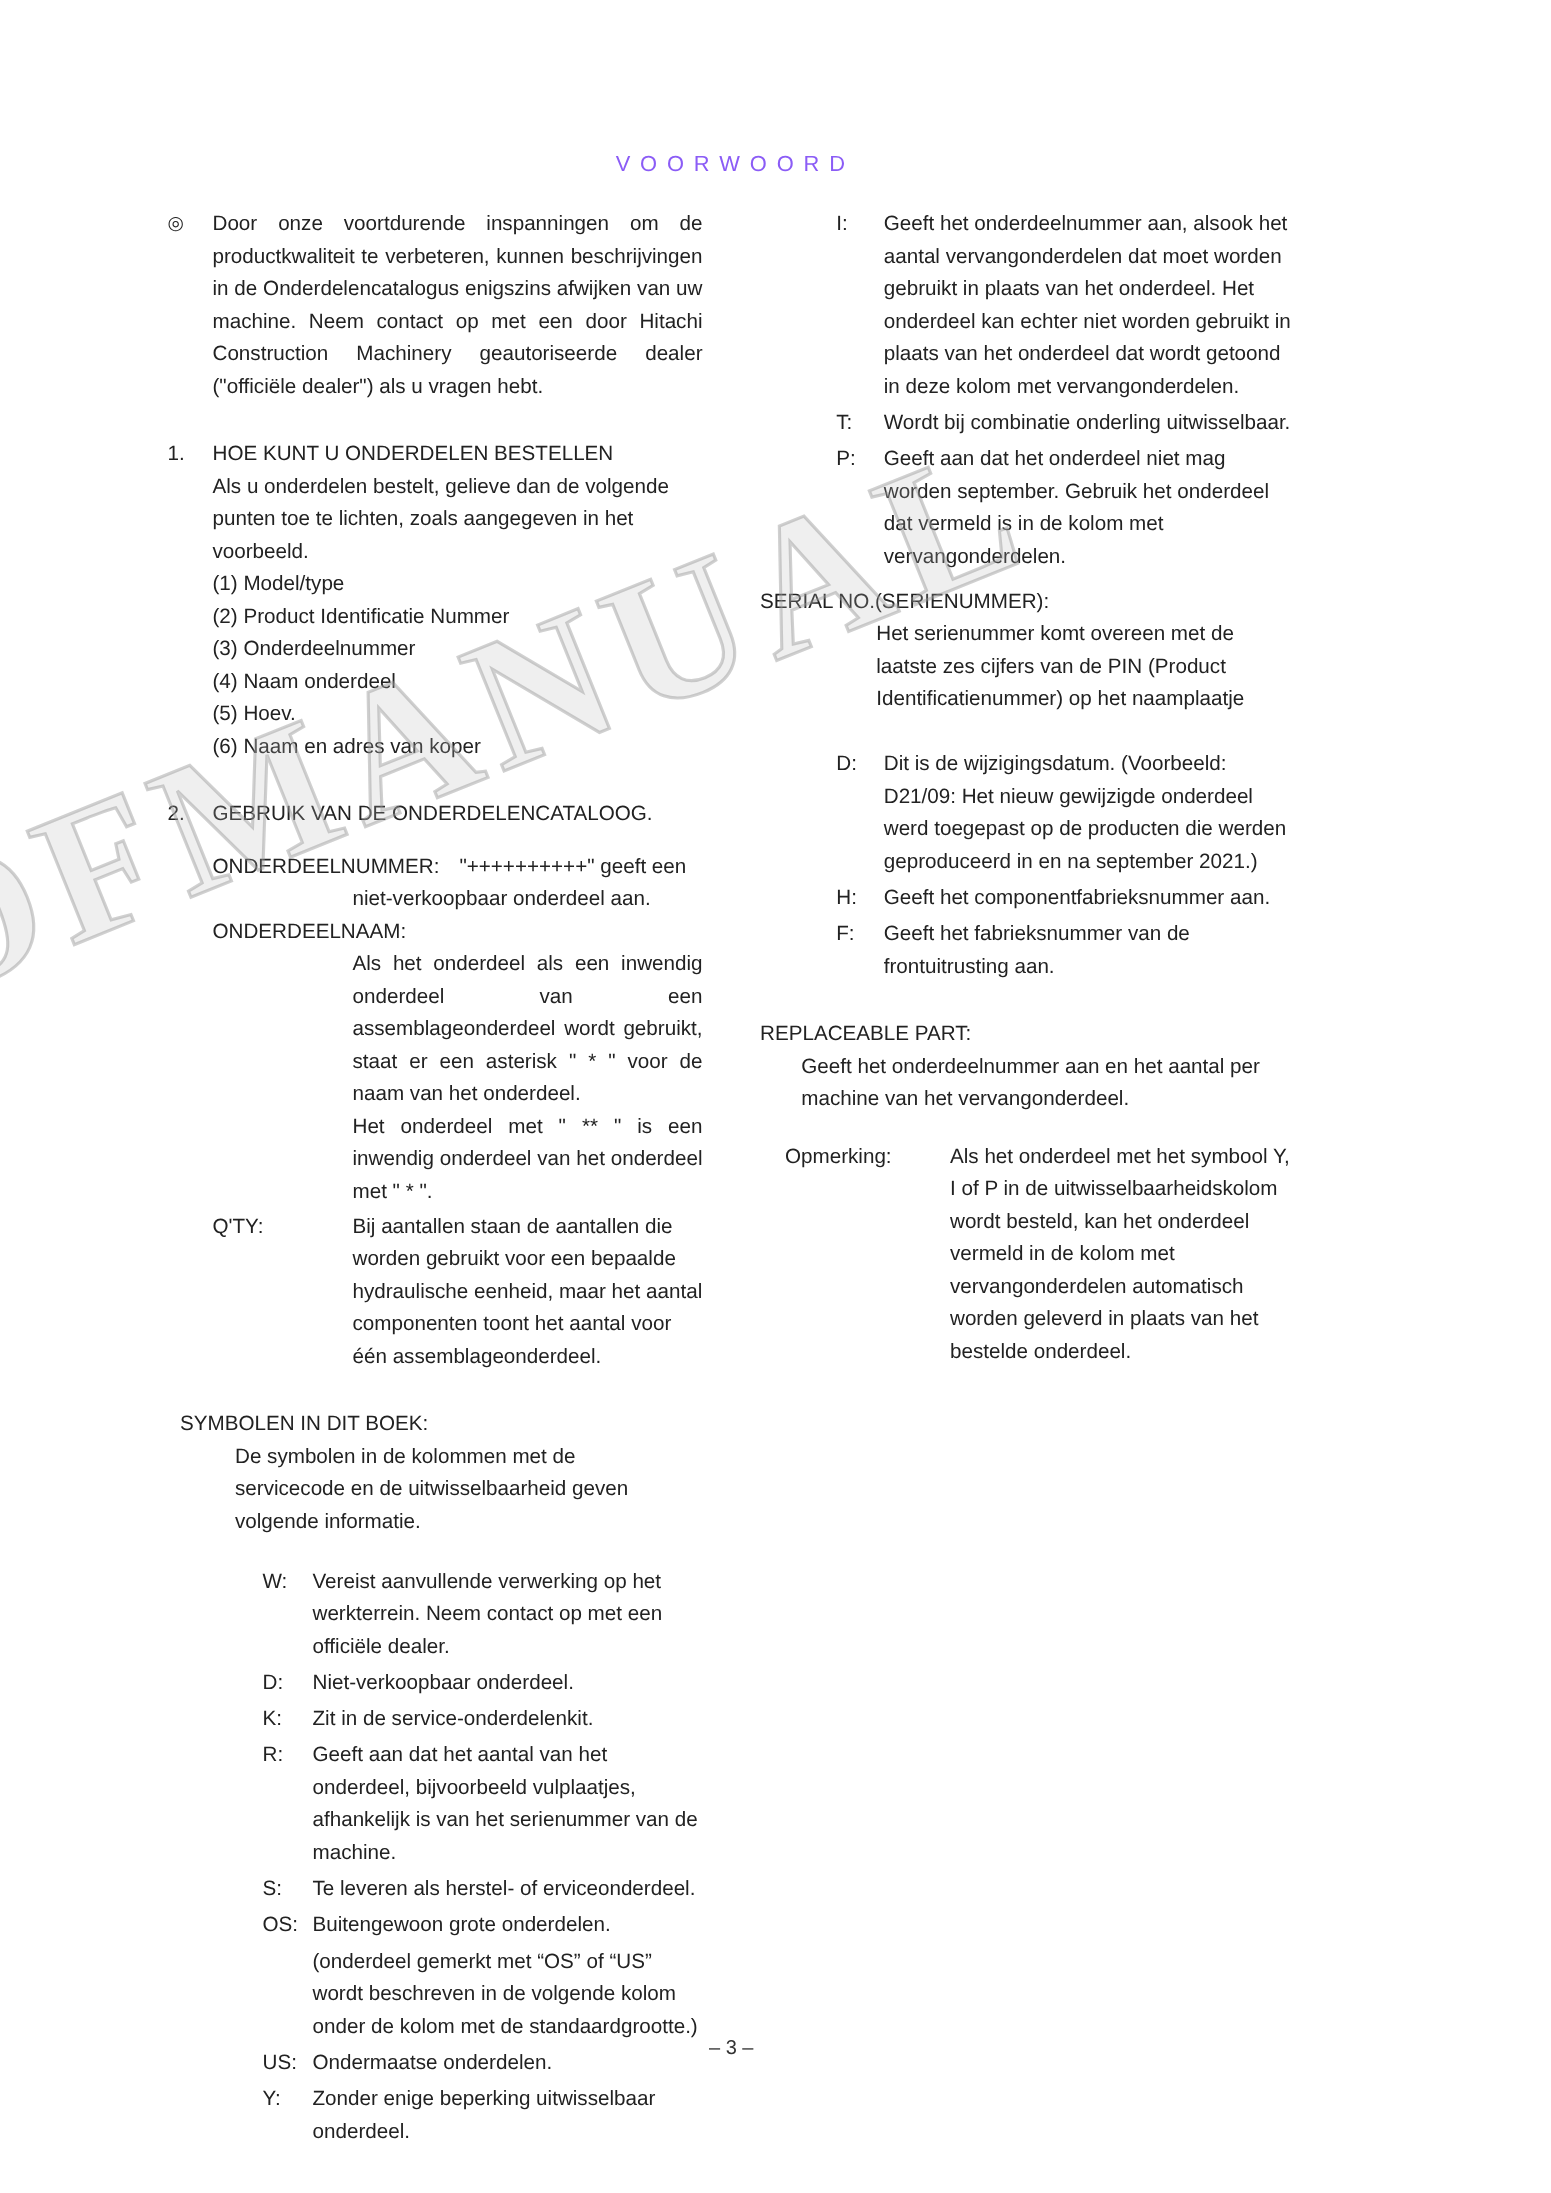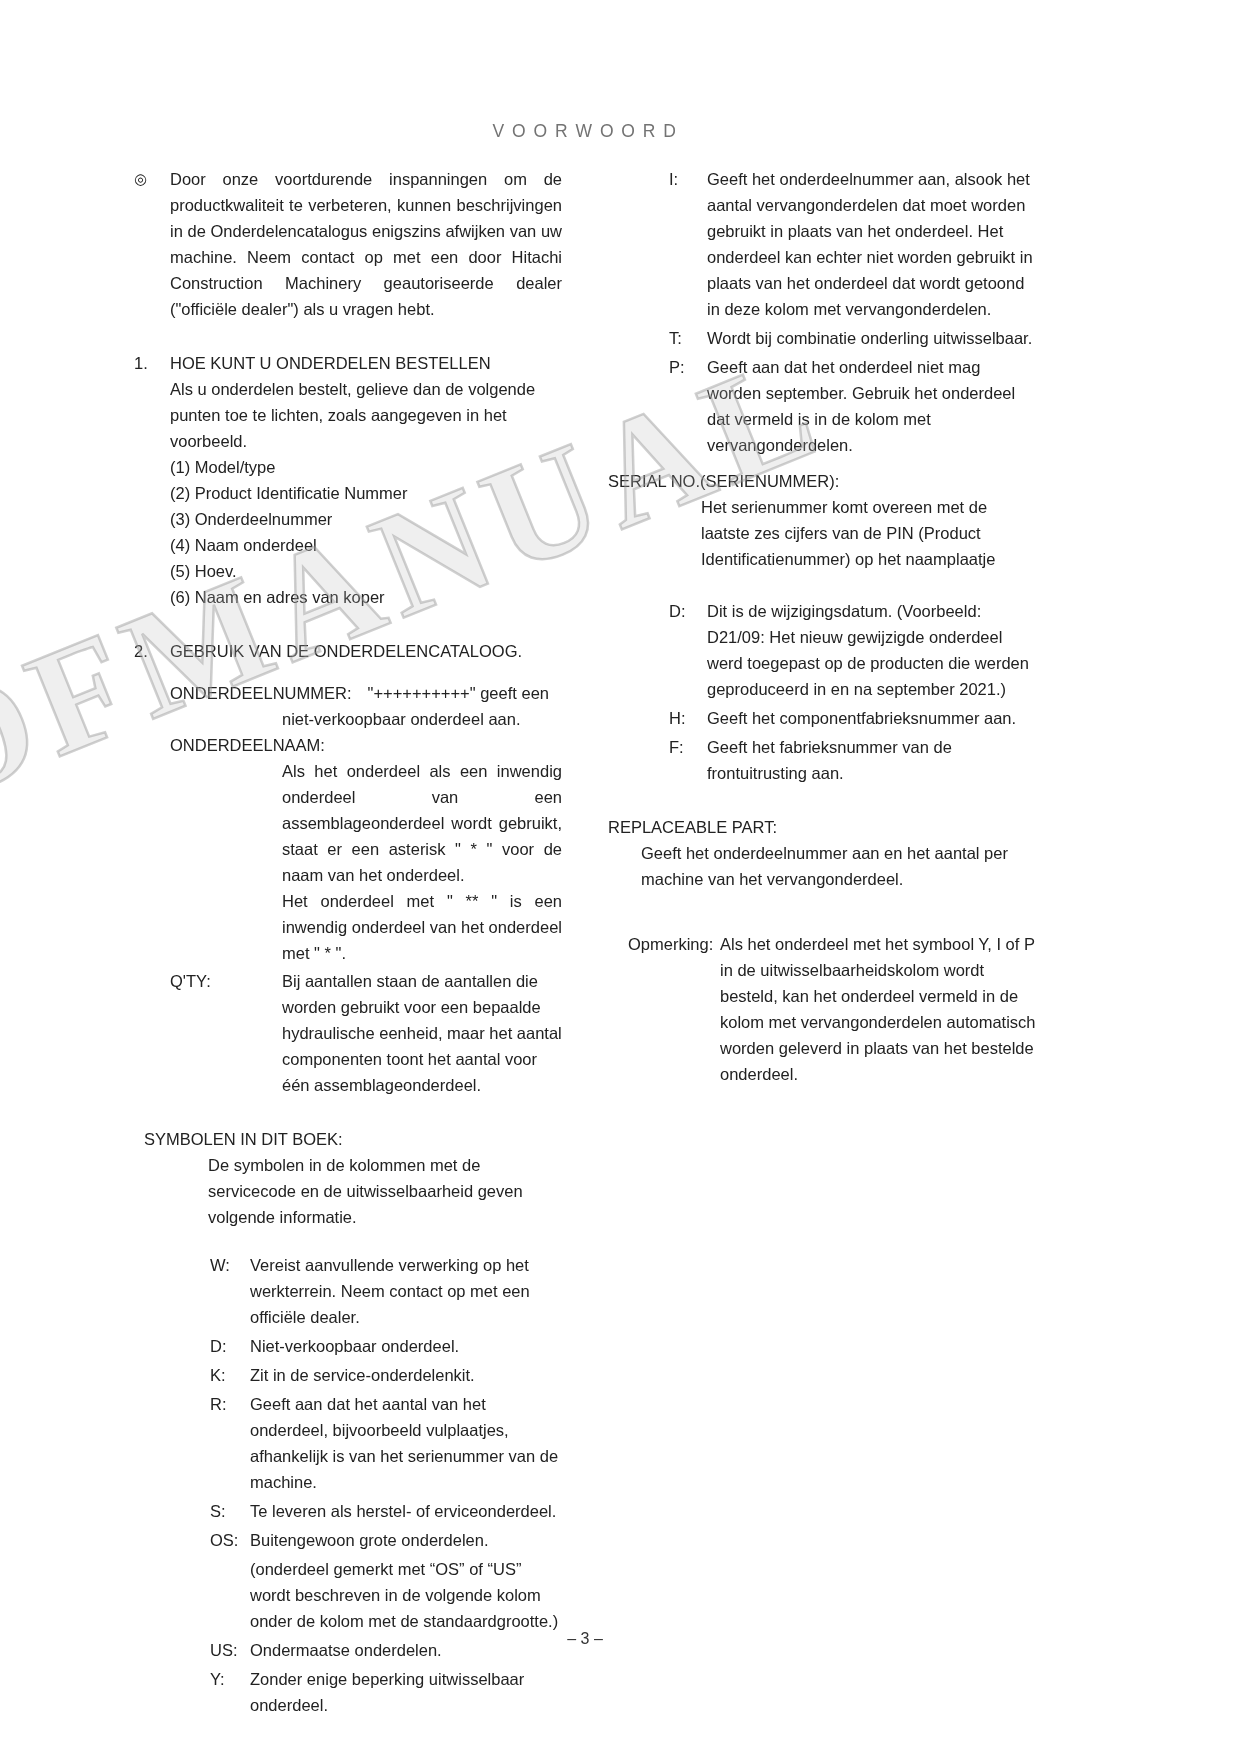--- a/index.html
+++ b/index.html
@@ -8,50 +8,50 @@
     background:#ffffff;
     font-family:"Liberation Sans", sans-serif;
     font-size:16.5px;
     line-height:26px;
     color:#222222;
     position:relative;
     overflow:hidden;
   }
   .page-title {
     position:absolute; top:118px; left:134px; width:902px;
-    text-align:center; font-size:17.5px; letter-spacing:1.5px; color:#737373;
+    text-align:center; font-size:17.5px; letter-spacing:1.5px; color:#8b5cf6;
   }
   .content {
     position:absolute; top:166px; left:134px; width:902px;
     display:flex; gap:46px; z-index:1;
   }
   .col { width:428px; flex:0 0 428px; }
   .just { text-align:justify; }
   .introrow { display:grid; grid-template-columns:36px 1fr; }
   .marker { font-size:15px; }
   .section { margin-top:28px; }
   .numrow { display:grid; grid-template-columns:36px 1fr; }
   .indent1 { padding-left:36px; }
   .s2entries { padding-left:36px; margin-top:16px; }
   .hang { padding-left:112px; text-indent:-112px; }
   .hang .lbl { padding-right:16px;margin-top:33px; }
   .pl112 { margin-left:112px; }
   .qtyrow { display:grid; grid-template-columns:112px 1fr; margin-top:2px; }
   .symheading { margin-left:10px; }
-  .symintro { margin-left:74px; max-width:340px; }
+  .symintro { margin-left:54px; max-width:340px; }
   .symlist { margin-left:76px; margin-top:22px; }
   .symrow { display:grid; grid-template-columns:40px 1fr; margin-bottom:3px; }
   .symlist-r { margin-left:61px; }
   .symrow-r { display:grid; grid-template-columns:38px 1fr; margin-bottom:3px; }
   .serial { margin-top:10px; }
   .serialbody { margin-left:93px; max-width:335px; }
   .symlist2 { margin-left:61px; margin-top:26px; }
   .replace { margin-top:28px; }
   .replacebody { margin-left:33px; }
-  .noterow { margin-left:20px; margin-top:39px; display:grid; grid-template-columns:92px 1fr; }
+  .noterow { margin-left:20px; margin-top:20px; display:grid; grid-template-columns:92px 1fr;gap:40px; }
   .footer {
     position:absolute; top:1626px; left:134px; width:902px;
     text-align:center; font-size:16px; color:#333;
   }
   .watermark {
     position:absolute; left:-80px; top:745px;
     transform:rotate(-22deg); transform-origin:0 50%;
     font-family:"Liberation Serif", serif; font-weight:700;
     font-size:150px; letter-spacing:10px; white-space:nowrap;
     color:rgba(180,180,180,0.22);

